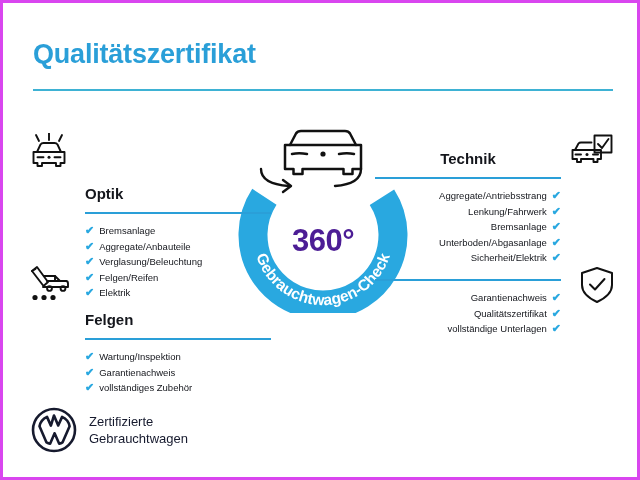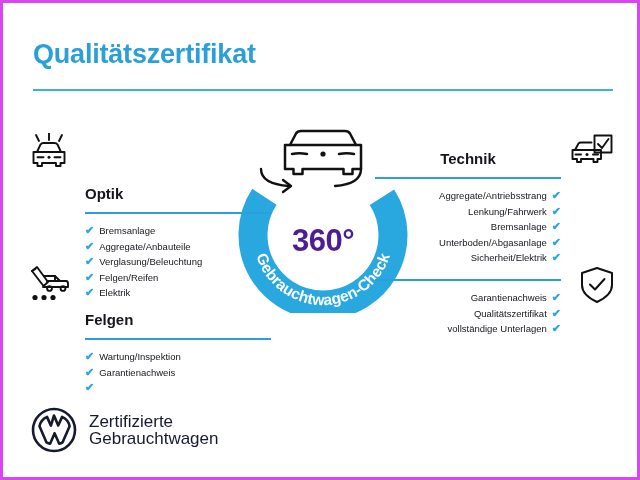--- a/index.html
+++ b/index.html
@@ -127,21 +127,21 @@
   #footer-logo {
     position: absolute;
     left: 28px;
     top: 404px;
     display: flex;
     align-items: center;
   }
   #vw-mark { width: 46px; height: 46px; flex: 0 0 46px; }
   #footer-text {
     margin-left: 12px;
-    font-size: 17px;
+    font-size: 13px;
     line-height: 17px;
     color: #161a2e;
     font-weight: normal;
     white-space: nowrap;
   }
 </style>
 </head>
 <body>
 
 <div id="page">
@@ -309,20 +309,21 @@
       <div class="item">
         <span class="check">✔</span>
         <span>Wartung/Inspektion</span>
       </div>
       <div class="item">
         <span class="check">✔</span>
         <span>Garantienachweis</span>
       </div>
       <div class="item">
         <span class="check">✔</span>
+        <span>vollständiges Zubehör</span>
       </div>
     </div>
   </div>
 
   <div class="section sec-right" id="sec-garantie">
     <div class="section-rule"></div>
     <div class="items">
       <div class="item">
         <span>Garantienachweis</span>
         <span class="check">✔</span>

